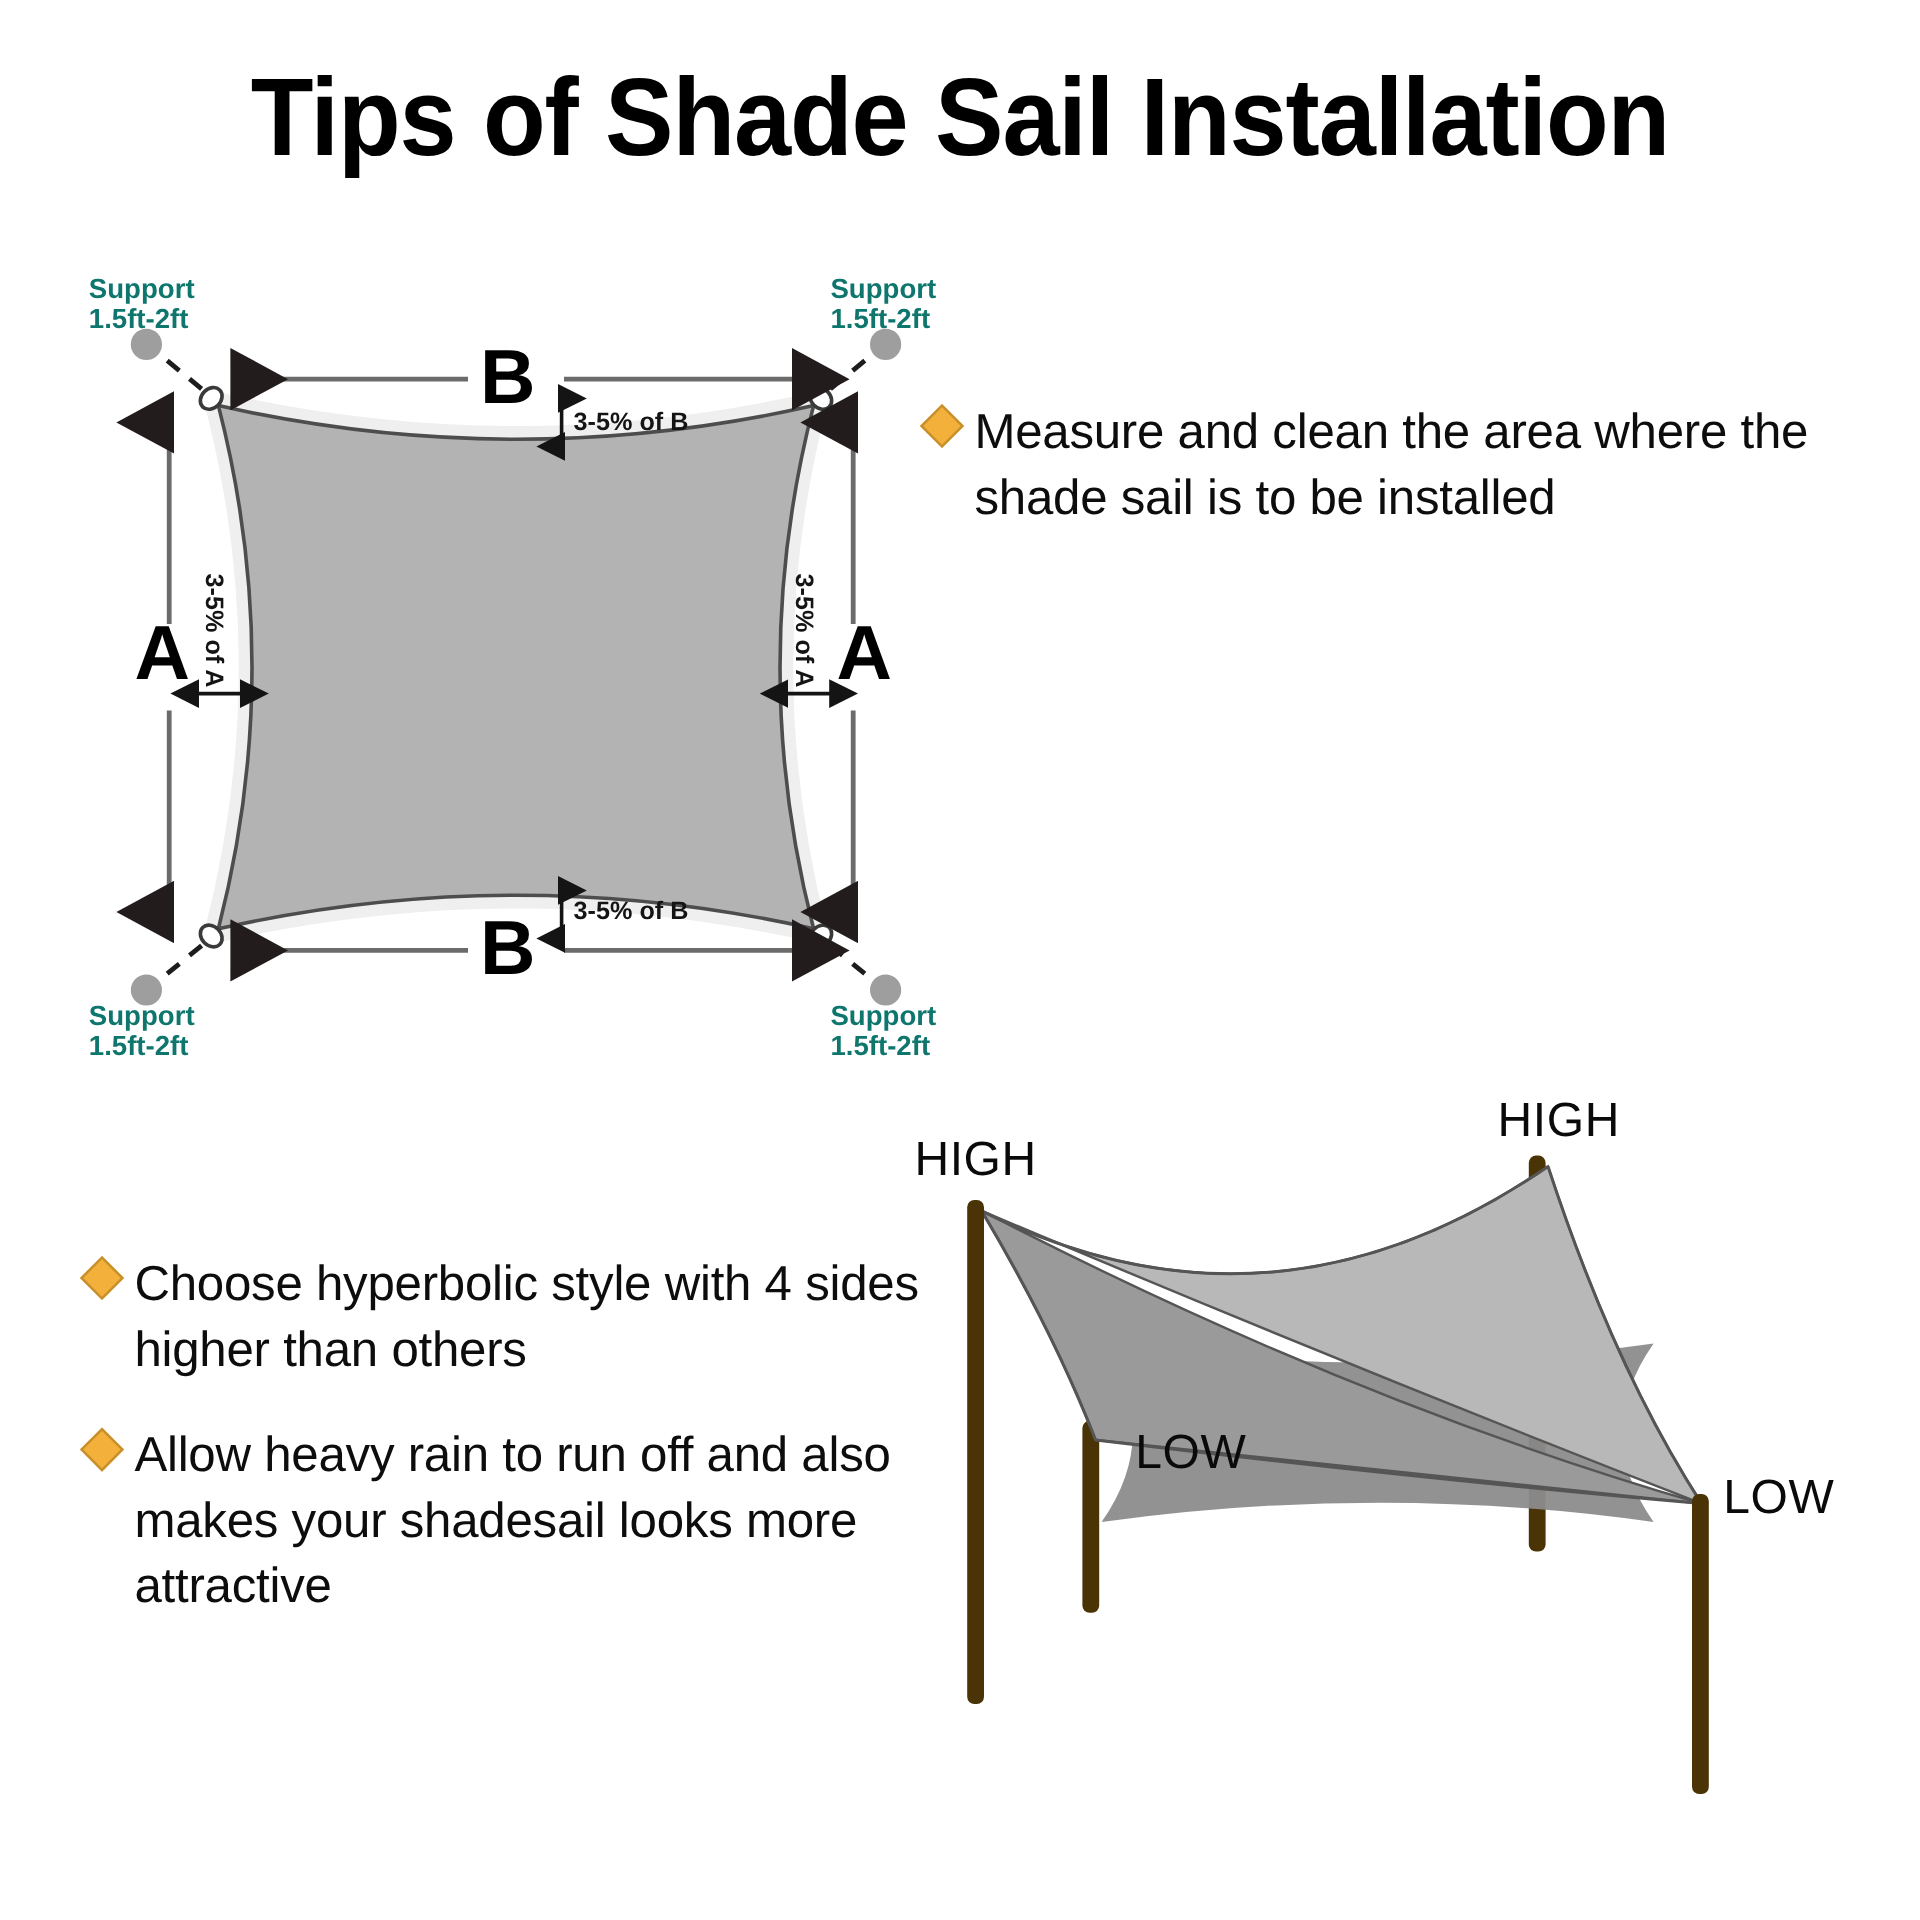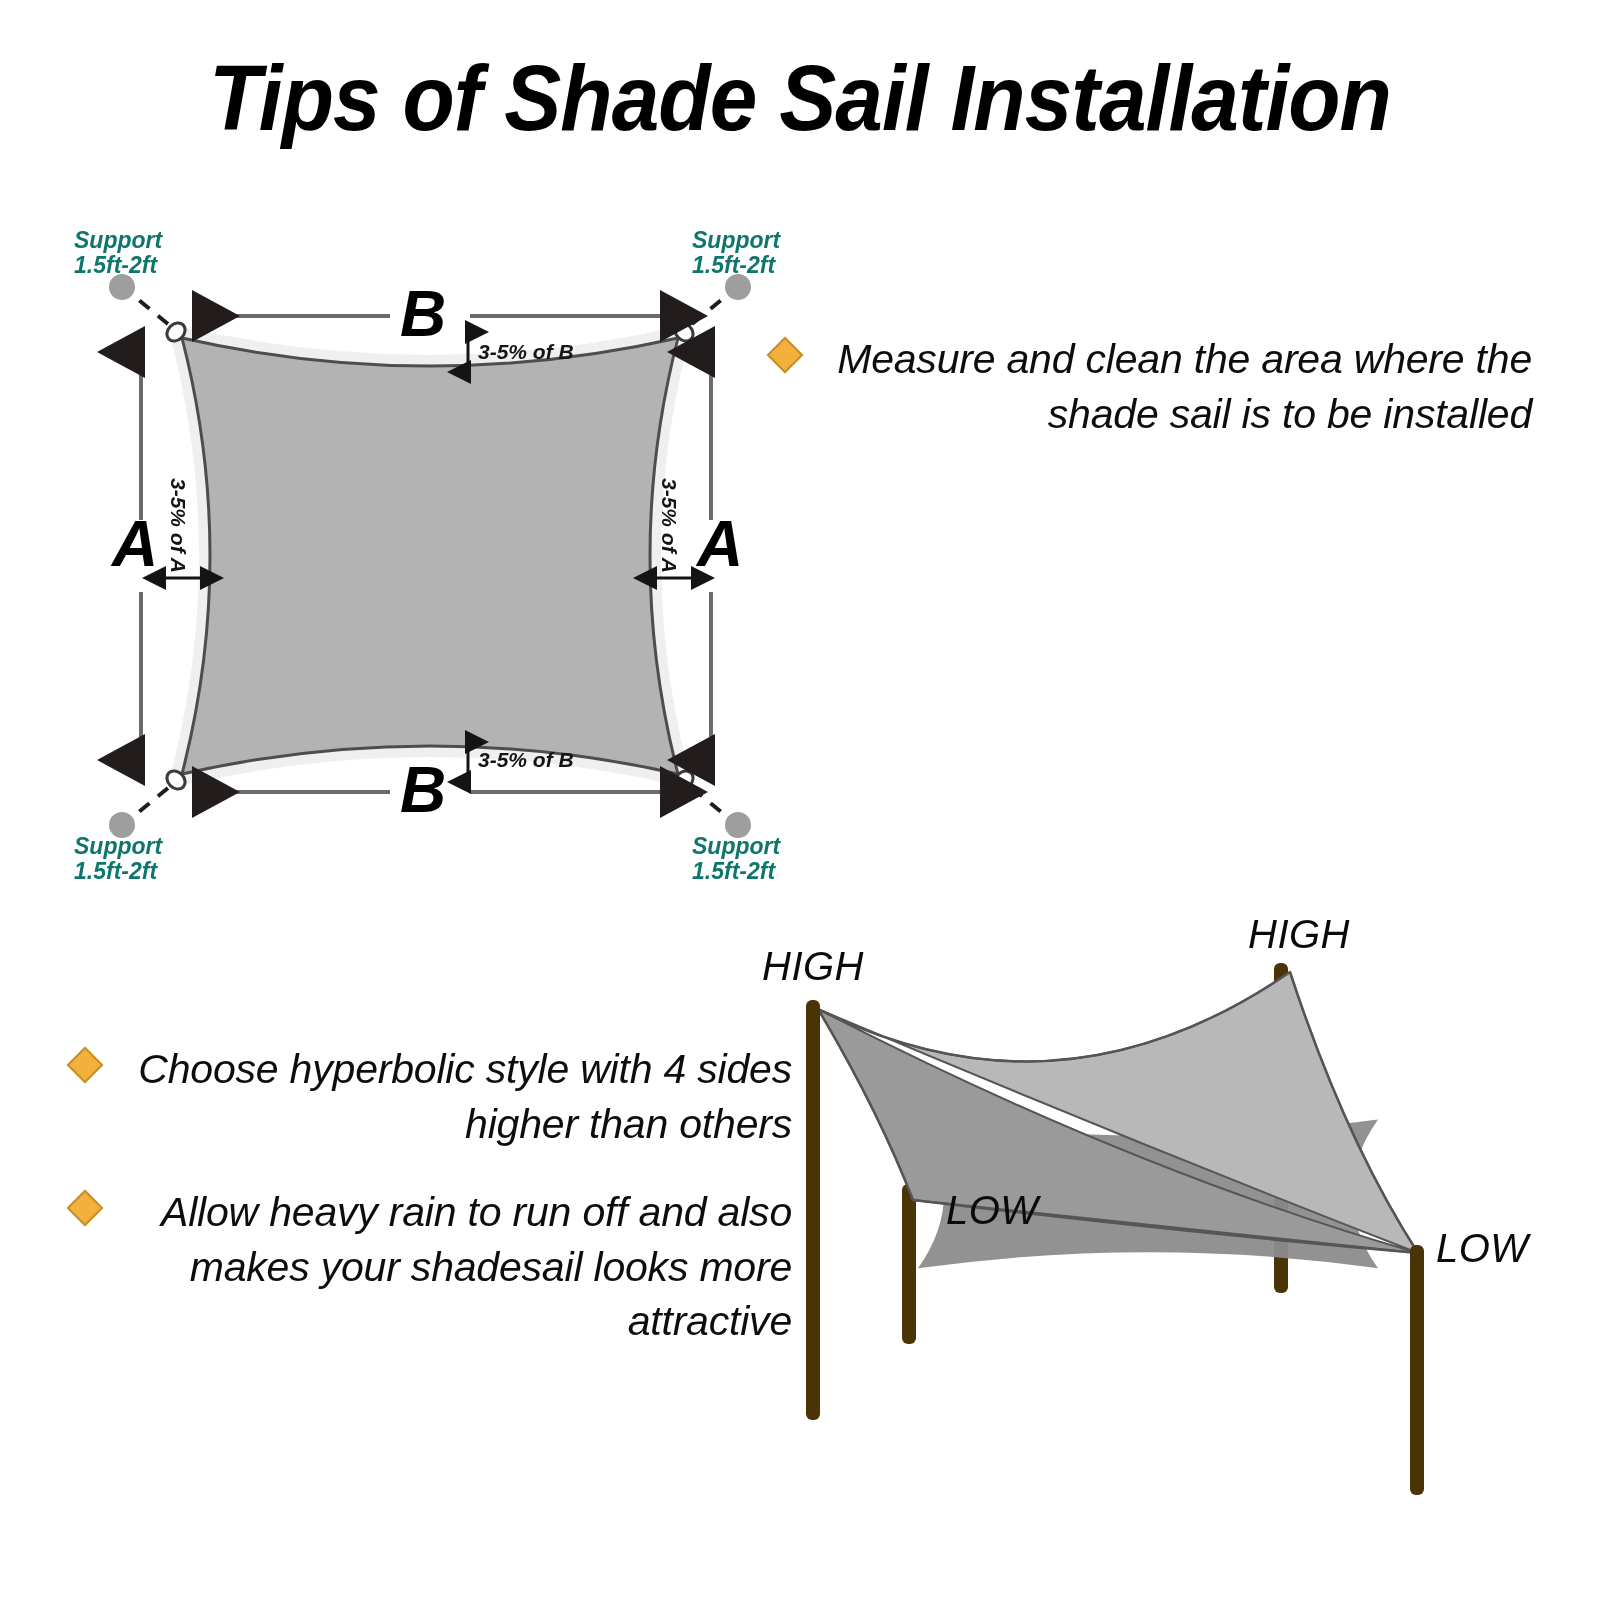--- a/index.html
+++ b/index.html
@@ -15,21 +15,20 @@
     font-family: "Liberation Sans", sans-serif;
     color: #111111;
   }
 
   #page {
     position: absolute;
     left: 0; top: 0;
     width: 1600px;
     height: 1600px;
     background: #ffffff;
-    font-style: italic;
   }
 
   
   .title {
     position: absolute;
     left: 0;
     top: 46px;
     width: 1600px;
     text-align: center;
     font-family: "Liberation Sans Narrow", "Liberation Sans", sans-serif;
@@ -86,21 +85,20 @@
   }
 
   
   .bullet-list {
     position: absolute;
   }
   .bullet-row {
     position: relative;
     display: flex;
     align-items: flex-start;
-    text-align: right;
   }
   .diamond {
     flex: 0 0 auto;
     width: 26px;
     height: 26px;
     margin-top: 10px;
     margin-right: 14px;
     background: #f3b03b;
     border: 2px solid #c8902c;
     transform: rotate(45deg);

